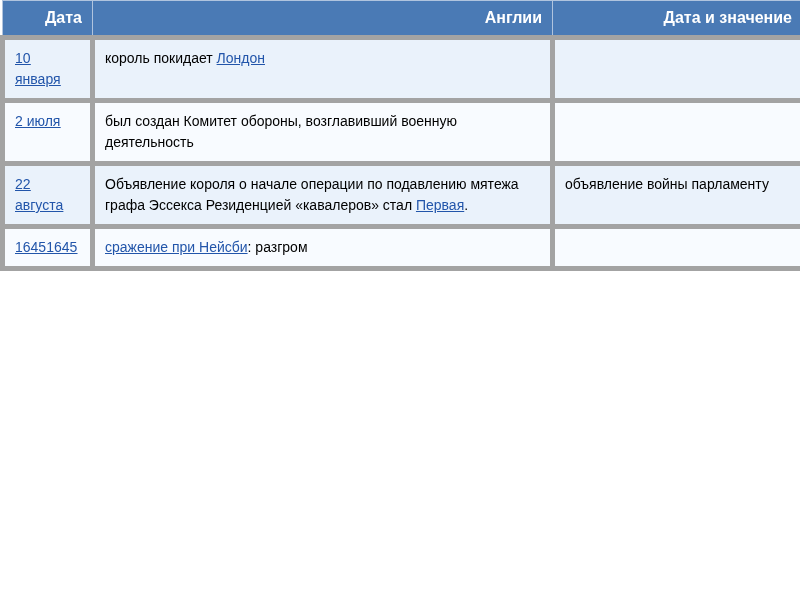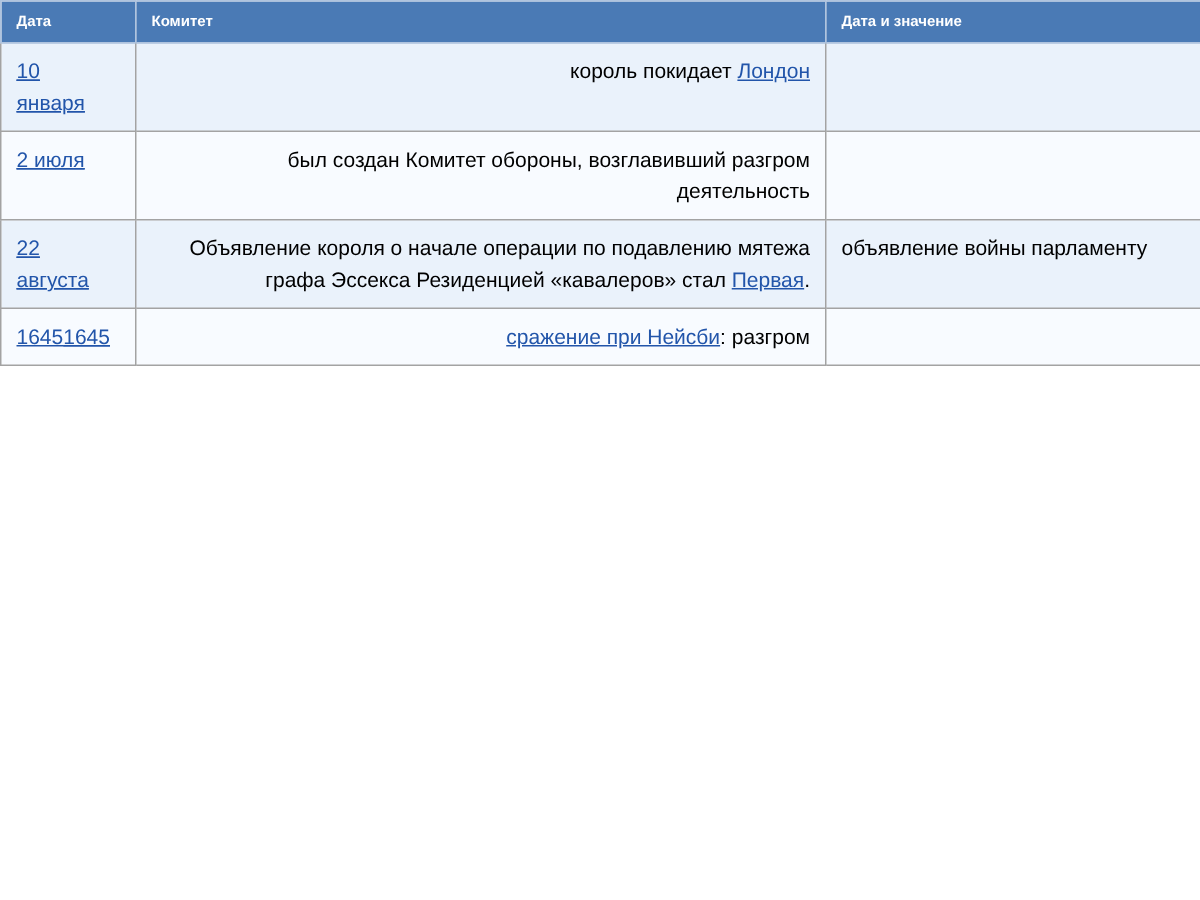--- a/index.html
+++ b/index.html
@@ -13,27 +13,27 @@
     table {
       width: 100%;
       border-collapse: collapse;
       table-layout: fixed;
     }
     thead tr th {
       background-color: #4a7ab5;
       color: #fff;
       font-weight: bold;
       padding: 8px 10px;
-      text-align: left;
+      text-align: right;
       border: 1px solid #b0c4de;
-      font-size: 10px;
+      font-size: 16px;
     }
     tbody tr td {
       padding: 8px 10px;
-      border: 1px solid #a3a3a3;
+      border: 5px solid #a3a3a3;
       vertical-align: top;
       line-height: 1.5;
     }
     tbody tr:nth-child(odd) td {
       background-color: #eaf2fb;
     }
     tbody tr:nth-child(even) td {
       background-color: #f8fbff;
     }
     .date-cell {
@@ -42,21 +42,20 @@
       cursor: pointer;
       width: 90px;
     }
     .date-link {
       color: #2255aa;
       text-decoration: underline;
       cursor: pointer;
     }
     .events-cell {
       width: 450px;
-      text-align: right;
     }
     .results-cell {
       width: 200px;
       margin-top: 20px;
     }
     col.col-date { width: 90px; }
     col.col-events { width: 460px; }
     col.col-results { width: 250px; }
     .inline-link {
       color: #2255aa;
@@ -69,33 +68,33 @@
 
 <table>
   <colgroup>
     <col class="col-date">
     <col class="col-events">
     <col class="col-results">
   </colgroup>
   <thead>
     <tr>
       <th>Дата</th>
-      <th>Комитет</th>
+      <th>Англии</th>
       <th>Дата и значение</th>
     </tr>
   </thead>
   <tbody id="table-body">
   <tr>
         <td class="date-cell"><a class="date-link">10<br>января</a></td>
         <td class="events-cell">король покидает <a class="inline-link">Лондон</a></td>
         <td class="results-cell"></td>
       </tr>
       <tr>
         <td class="date-cell"><a class="date-link">2 июля</a></td>
-        <td class="events-cell">был создан Комитет обороны, возглавивший разгром деятельность</td>
+        <td class="events-cell">был создан Комитет обороны, возглавивший военную деятельность</td>
         <td class="results-cell"></td>
       </tr>
       <tr>
         <td class="date-cell"><a class="date-link">22<br>августа</a></td>
         <td class="events-cell">Объявление короля о начале операции по подавлению мятежа графа Эссекса Резиденцией «кавалеров» стал <a class="inline-link">Первая</a>.</td>
         <td class="results-cell">объявление войны парламенту</td>
       </tr>
       <tr>
         <td class="date-cell">1645<a class="date-link">1645</a></td>
         <td class="events-cell"><a class="inline-link">сражение при Нейсби</a>: разгром</td>

